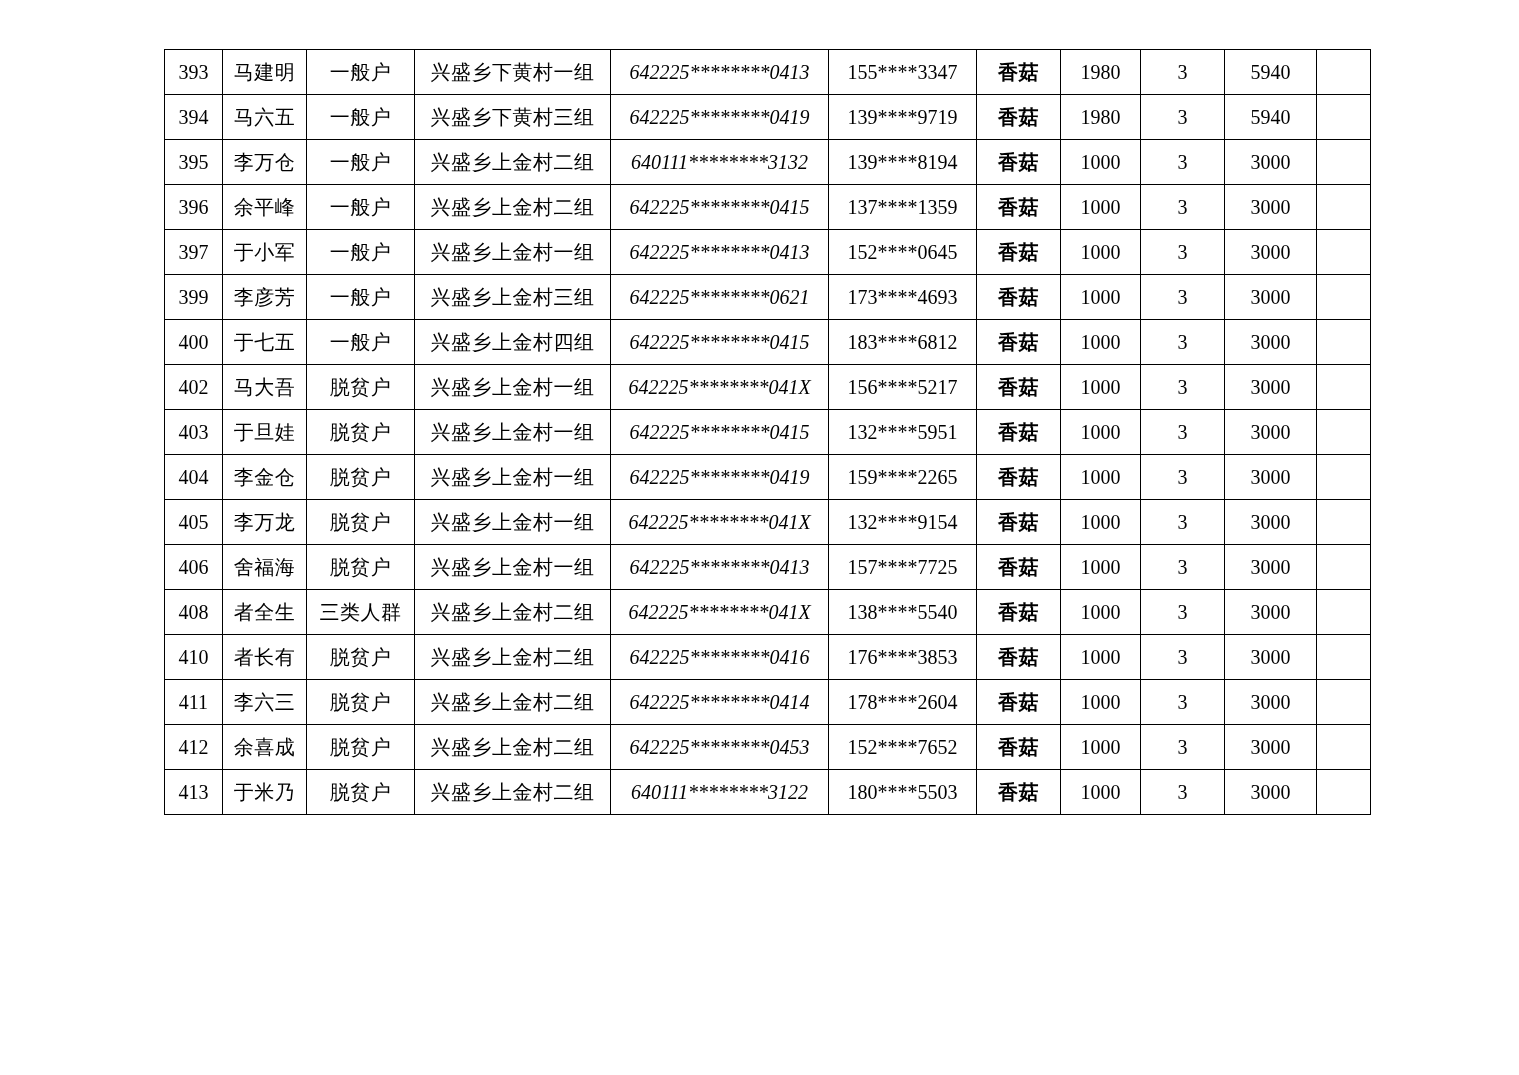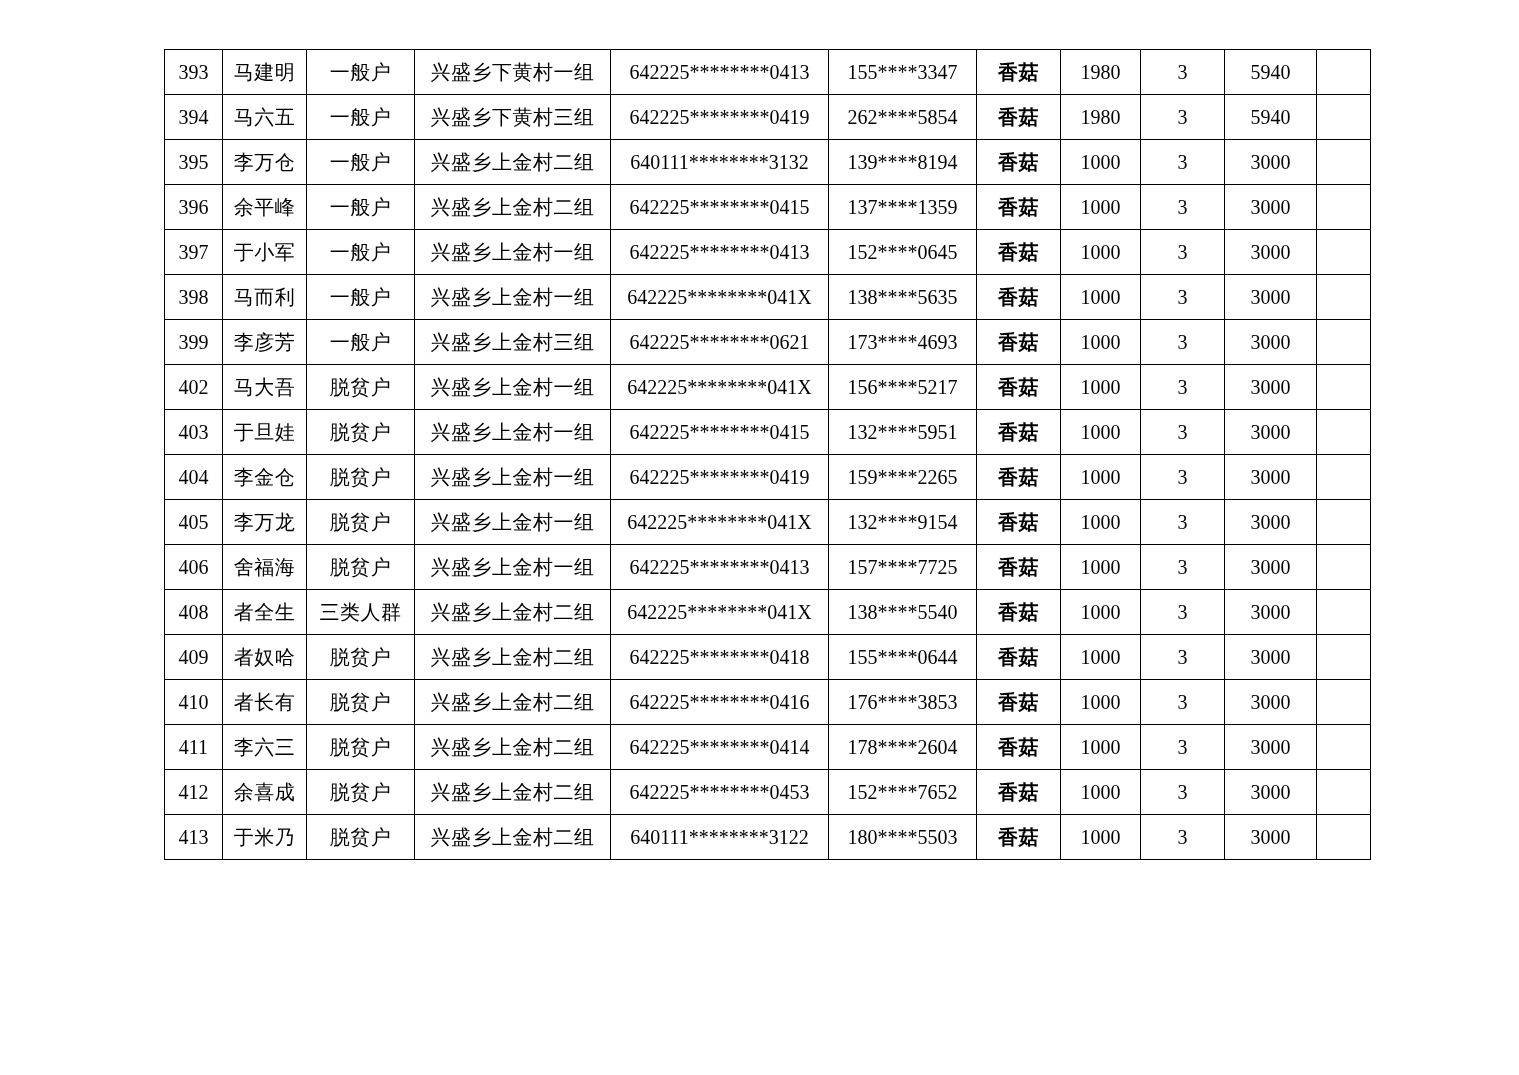--- a/index.html
+++ b/index.html
@@ -53,21 +53,21 @@
   col.c-item   { width: 84px; }
   col.c-qty    { width: 80px; }
   col.c-price  { width: 84px; }
   col.c-amount { width: 92px; }
   col.c-blank  { width: 54px; }
 
   td.idx    { font-size: 20px; }
   td.name   { font-size: 21px; letter-spacing: 0.5px; }
   td.type   { font-size: 21px; letter-spacing: 0.5px; }
   td.addr   { font-size: 21px; letter-spacing: 0.5px; }
-  td.id     { font-size: 19px; letter-spacing: 0px; }
+  td.id     { font-size: 19px; letter-spacing: 0px; font-style: italic; }
   td.phone  { font-size: 20px; }
   td.item   { font-size: 21px; letter-spacing: 0.5px; font-weight: bold; }
   td.qty    { font-size: 20px; }
   td.price  { font-size: 20px; }
   td.amount { font-size: 20px; }
   td.blank  { font-size: 20px; }
 </style>
 </head>
 <body>
 
@@ -100,21 +100,21 @@
             <td class="price">3</td>
             <td class="amount">5940</td>
             <td class="blank"></td>
           </tr>
           <tr>
             <td class="idx">394</td>
             <td class="name">马六五</td>
             <td class="type">一般户</td>
             <td class="addr">兴盛乡下黄村三组</td>
             <td class="id">642225********0419</td>
-            <td class="phone">262****5854</td>
+            <td class="phone">139****9719</td>
             <td class="item">香菇</td>
             <td class="qty">1980</td>
             <td class="price">3</td>
             <td class="amount">5940</td>
             <td class="blank"></td>
           </tr>
           <tr>
             <td class="idx">395</td>
             <td class="name">李万仓</td>
             <td class="type">一般户</td>
@@ -140,53 +140,53 @@
             <td class="amount">3000</td>
             <td class="blank"></td>
           </tr>
           <tr>
             <td class="idx">397</td>
             <td class="name">于小军</td>
             <td class="type">一般户</td>
             <td class="addr">兴盛乡上金村一组</td>
             <td class="id">642225********0413</td>
             <td class="phone">152****0645</td>
-            <td class="item">香菇</td>
-            <td class="qty">1000</td>
-            <td class="price">3</td>
-            <td class="amount">3000</td>
-            <td class="blank"></td>
-          </tr>
-          <tr>
-            <td class="idx">398</td>
-            <td class="name">马而利</td>
-            <td class="type">一般户</td>
-            <td class="addr">兴盛乡上金村一组</td>
-            <td class="id">642225********041X</td>
-            <td class="phone">138****5635</td>
             <td class="item">香菇</td>
             <td class="qty">1000</td>
             <td class="price">3</td>
             <td class="amount">3000</td>
             <td class="blank"></td>
           </tr>
           <tr>
             <td class="idx">399</td>
             <td class="name">李彦芳</td>
             <td class="type">一般户</td>
             <td class="addr">兴盛乡上金村三组</td>
             <td class="id">642225********0621</td>
             <td class="phone">173****4693</td>
             <td class="item">香菇</td>
             <td class="qty">1000</td>
             <td class="price">3</td>
             <td class="amount">3000</td>
             <td class="blank"></td>
           </tr>
           <tr>
+            <td class="idx">400</td>
+            <td class="name">于七五</td>
+            <td class="type">一般户</td>
+            <td class="addr">兴盛乡上金村四组</td>
+            <td class="id">642225********0415</td>
+            <td class="phone">183****6812</td>
+            <td class="item">香菇</td>
+            <td class="qty">1000</td>
+            <td class="price">3</td>
+            <td class="amount">3000</td>
+            <td class="blank"></td>
+          </tr>
+          <tr>
             <td class="idx">402</td>
             <td class="name">马大吾</td>
             <td class="type">脱贫户</td>
             <td class="addr">兴盛乡上金村一组</td>
             <td class="id">642225********041X</td>
             <td class="phone">156****5217</td>
             <td class="item">香菇</td>
             <td class="qty">1000</td>
             <td class="price">3</td>
             <td class="amount">3000</td>
@@ -244,33 +244,20 @@
             <td class="amount">3000</td>
             <td class="blank"></td>
           </tr>
           <tr>
             <td class="idx">408</td>
             <td class="name">者全生</td>
             <td class="type">三类人群</td>
             <td class="addr">兴盛乡上金村二组</td>
             <td class="id">642225********041X</td>
             <td class="phone">138****5540</td>
-            <td class="item">香菇</td>
-            <td class="qty">1000</td>
-            <td class="price">3</td>
-            <td class="amount">3000</td>
-            <td class="blank"></td>
-          </tr>
-          <tr>
-            <td class="idx">409</td>
-            <td class="name">者奴哈</td>
-            <td class="type">脱贫户</td>
-            <td class="addr">兴盛乡上金村二组</td>
-            <td class="id">642225********0418</td>
-            <td class="phone">155****0644</td>
             <td class="item">香菇</td>
             <td class="qty">1000</td>
             <td class="price">3</td>
             <td class="amount">3000</td>
             <td class="blank"></td>
           </tr>
           <tr>
             <td class="idx">410</td>
             <td class="name">者长有</td>
             <td class="type">脱贫户</td>

